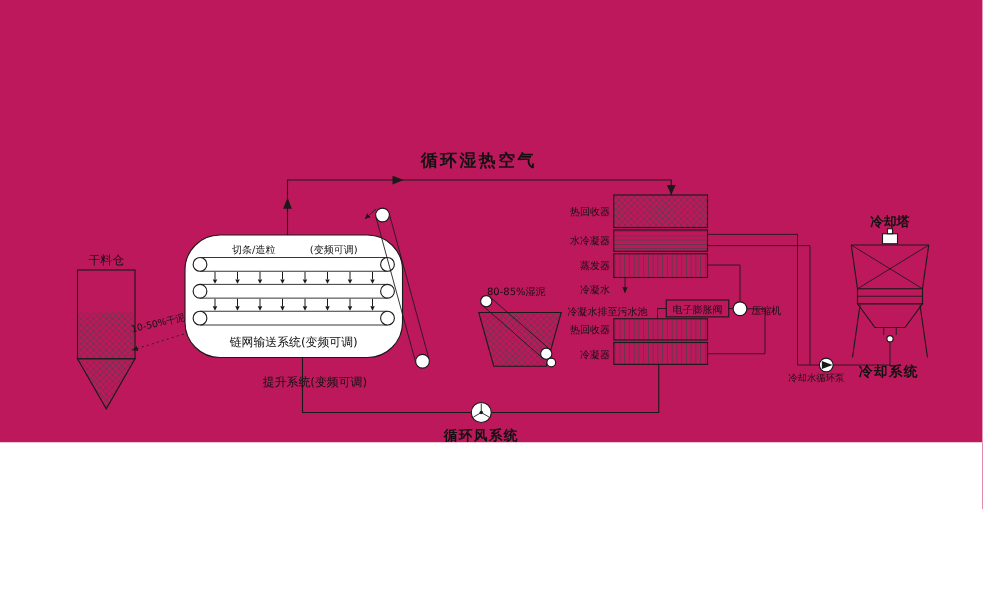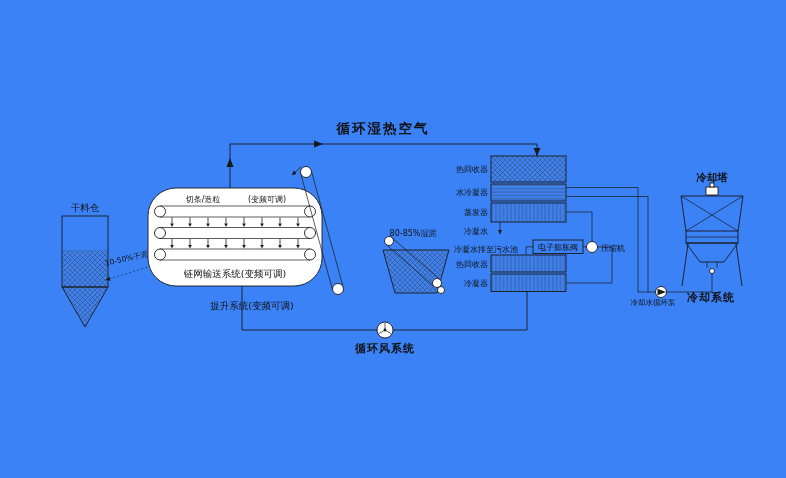--- a/index.html
+++ b/index.html
@@ -1,16 +1,16 @@
 <!DOCTYPE html>
 <html><head>
 <meta charset="utf-8">
 <style>
   html,body{margin:0;padding:0;background:#ffffff;}
-  .stage{width:786px;height:478px;position:relative;background:#3b82f6;overflow:hidden;}
+  .stage{width:786px;height:354px;position:relative;background:#be185d;overflow:hidden;}
   svg text{font-family:"DejaVu Sans",sans-serif;fill:#111;}
   .ln{stroke:#1a1a1a;stroke-width:0.9;fill:none;}
   .thin{stroke:#1a1a1a;stroke-width:0.7;fill:none;}
   .shp{fill:#ffffff;stroke:#1a1a1a;stroke-width:0.9;}
   .dash{stroke-dasharray:1.6,2.6;}
   .t-title{font-size:13.5px;font-weight:600;letter-spacing:2px;}
   .t-big{font-size:11px;font-weight:600;letter-spacing:1px;}
   .t-med{font-size:9.5px;}
   .t-sm{font-size:8px;}
   .t-xs{font-size:7.5px;}

